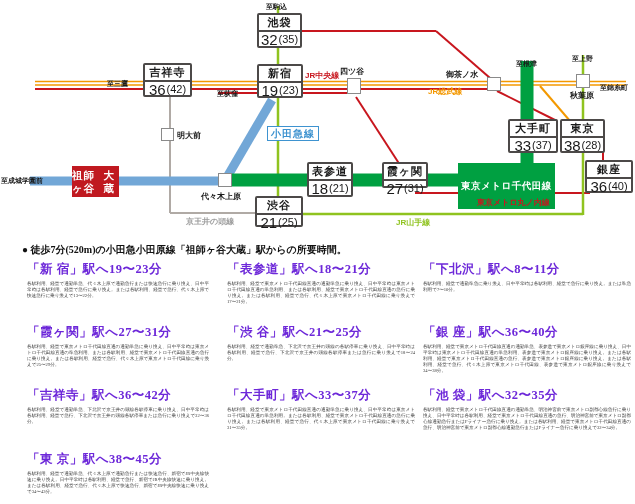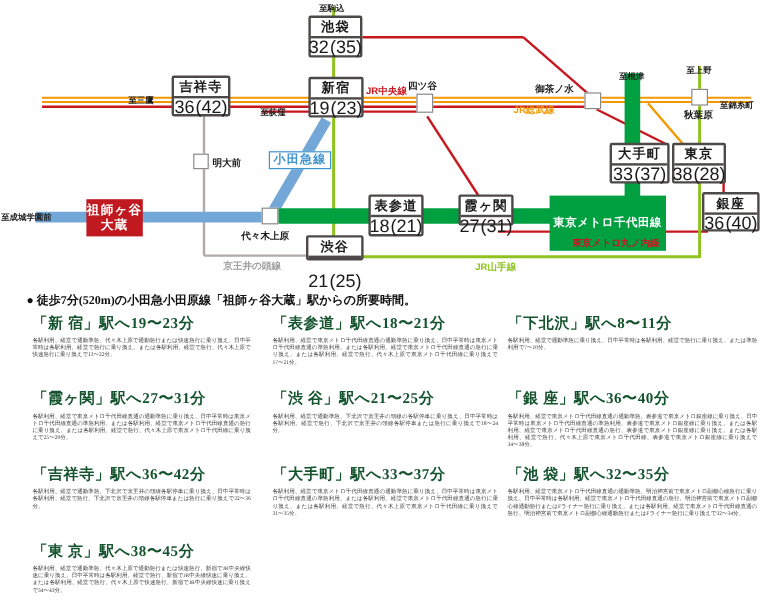--- a/index.html
+++ b/index.html
@@ -5,36 +5,36 @@
   html,body{margin:0;padding:0;background:#fff;}
   #stage{position:relative;width:635px;height:504px;background:#fff;overflow:hidden;
          font-family:"Liberation Sans","DejaVu Sans",sans-serif;color:#1a1a1a;}
   #map-area{position:absolute;left:0;top:0;width:635px;height:240px;}
   #transit-lines{position:absolute;left:0;top:0;}
   .station{position:absolute;background:#fff;border:2px solid #4c4948;border-radius:2px;
            display:flex;flex-direction:column;box-sizing:border-box;z-index:3;}
   .st-name{flex:0 0 45%;display:flex;align-items:center;justify-content:center;
            font-size:11px;font-weight:bold;letter-spacing:1px;border-bottom:2px solid #4c4948;}
   .st-time{flex:1;display:flex;align-items:center;justify-content:center;font-size:15px;line-height:1;}
-  .st-paren{font-size:15px;margin-left:1px;}
-  .origin-box{position:absolute;background:#c01920;color:#fff;display:flex;flex-direction:column;
+  .st-paren{font-size:11px;margin-left:1px;}
+  .origin-box{position:absolute;background:#c01920;color:#fff;display:flex;flex-direction:row;
               align-items:center;justify-content:center;font-size:10.5px;font-weight:bold;
               line-height:1.2;z-index:3;letter-spacing:1px;}
   .junction{position:absolute;background:#fff;border:1.5px solid #8a8a8a;box-sizing:border-box;z-index:2;}
   .jlabel{position:absolute;font-size:8px;font-weight:bold;color:#1a1a1a;white-space:nowrap;z-index:3;}
   .edge-label{position:absolute;font-size:7px;font-weight:bold;color:#1a1a1a;white-space:nowrap;z-index:3;}
   .line-label{position:absolute;font-size:8px;font-weight:bold;white-space:nowrap;z-index:4;}
   .line-label.boxed-blue{background:#fff;border:1.5px solid #3e93d0;color:#3e93d0;
-        font-size:10px;padding:0 3px;line-height:13px;letter-spacing:1px;}
+        font-size:10px;padding:0 3px;line-height:13px;letter-spacing:1px;margin-left:43px;}
   .line-label.boxed-green{background:#00a041;color:#fff;font-size:9.5px;padding:16px 3px;
         line-height:14px;letter-spacing:0.5px;margin-left:15px;}
   #note{position:absolute;left:22px;top:243px;font-size:10px;font-weight:bold;
         font-family:"Liberation Serif","DejaVu Serif",serif;color:#111;}
   .access-block{position:absolute;font-family:"Liberation Serif","DejaVu Serif",serif;}
-  .access-heading{font-size:12.5px;font-weight:bold;color:#14532d;letter-spacing:0.5px;white-space:nowrap;}
+  .access-heading{font-size:12.5px;font-weight:bold;color:#6d28d9;letter-spacing:0.5px;white-space:nowrap;}
   .access-desc{margin-top:3px;font-size:4.6px;line-height:1.3;color:#3a3a3a;text-align:justify;}
 </style>
 </head>
 <body>
 
 <div id="stage">
   <div id="map-area">
     <svg id="transit-lines" width="635" height="240" viewBox="0 0 635 240">
         <line x1="35" y1="81.5" x2="626" y2="81.5" stroke="#f39800" stroke-width="1.6"></line>
         <line x1="35" y1="85" x2="626" y2="85" stroke="#f39800" stroke-width="1.6"></line>
@@ -86,21 +86,21 @@
         <div class="st-time">32<span class="st-paren">(35)</span></div>
       </div>
       <div class="station" style="left: 143px; top: 63px; width: 49px; height: 34px;">
         <div class="st-name">吉祥寺</div>
         <div class="st-time">36<span class="st-paren">(42)</span></div>
       </div>
       <div class="station" style="left: 257px; top: 64px; width: 46px; height: 34px;">
         <div class="st-name">新宿</div>
         <div class="st-time">19<span class="st-paren">(23)</span></div>
       </div>
-      <div class="station" style="left: 255px; top: 196px; width: 48px; height: 21px; gap: 12px;">
+      <div class="station" style="left: 255px; top: 196px; width: 48px; height: 31px;">
         <div class="st-name">渋谷</div>
         <div class="st-time">21<span class="st-paren">(25)</span></div>
       </div>
       <div class="station" style="left: 307px; top: 162px; width: 46px; height: 35px;">
         <div class="st-name">表参道</div>
         <div class="st-time">18<span class="st-paren">(21)</span></div>
       </div>
       <div class="station" style="left: 382px; top: 162px; width: 46px; height: 26px;">
         <div class="st-name">霞ヶ関</div>
         <div class="st-time">27<span class="st-paren">(31)</span></div>

